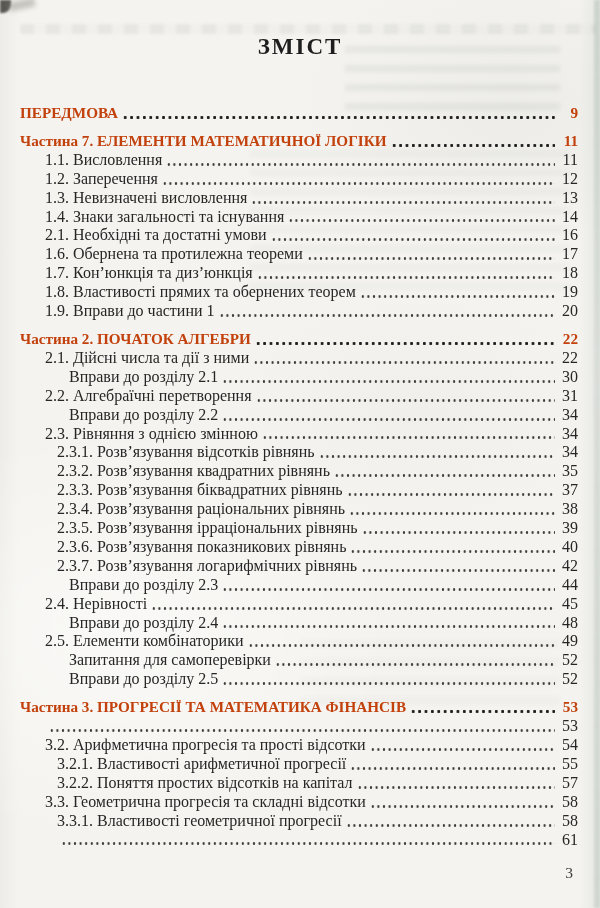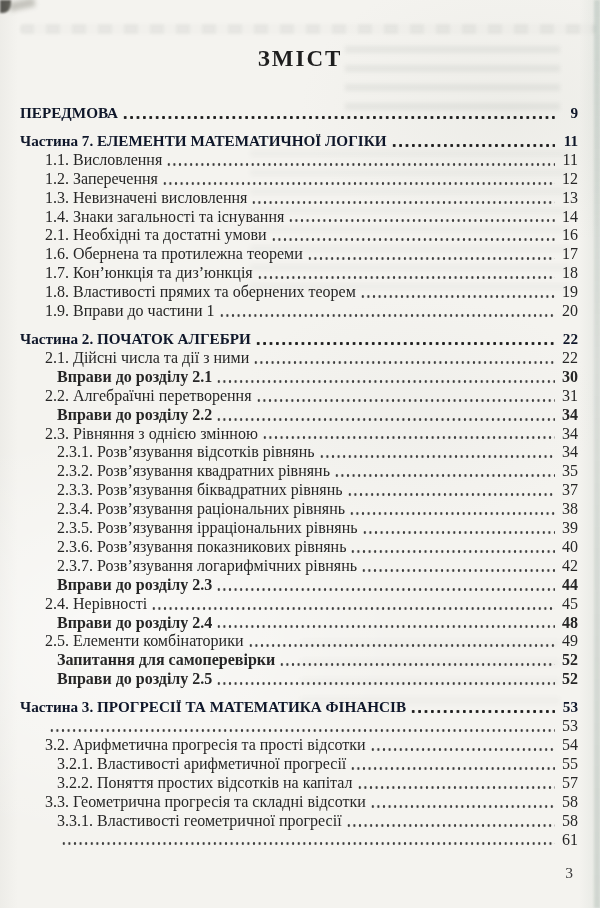--- a/index.html
+++ b/index.html
@@ -35,42 +35,42 @@
   .bleed-a{left:345px;top:46px;width:215px;height:66px;}
   .bleed-b{left:250px;top:150px;width:320px;height:150px;opacity:.07;}
   .bleed-c{left:300px;top:640px;width:260px;height:70px;opacity:.06;}
   .edge-right{
     position:absolute;right:0;top:0;width:6px;height:908px;
     background:linear-gradient(180deg, rgba(130,155,145,.25), rgba(120,140,135,.12) 40%, rgba(130,150,140,.22));
     filter:blur(1px);
   }
 
   .title{
-    position:absolute;top:46px;left:0;width:100%;
+    position:absolute;top:34px;left:0;width:100%;
     text-align:center;font-size:23px;font-weight:bold;letter-spacing:2px;color:#1e1e1e;
   }
 
   .toc{position:absolute;left:20px;right:22px;top:104px;}
   .row{display:flex;align-items:baseline;line-height:18.9px;font-size:16px;white-space:nowrap;}
   .row .label{flex:0 0 auto;}
   .row .dots{
     flex:1 1 auto;height:5px;align-self:flex-end;margin:0 3px 3px 4px;
     background-image:radial-gradient(circle, #3b3b3b 1.02px, rgba(0,0,0,0) 1.45px);
     background-size:5.6px 5px;background-position:0 60%;background-repeat:repeat-x;
   }
   .row .pg{flex:0 0 auto;text-align:right;min-width:20px;}
-  .row.l0{font-weight:bold;font-size:15.2px;margin-top:9px;color:#0f172a;}
+  .row.l0{font-weight:bold;font-size:15.2px;margin-top:9px;color:#c2410c;}
   .row.l0 .dots{
     background-image:radial-gradient(circle, #1f1f1f 1.28px, rgba(0,0,0,0) 1.7px);
     background-size:6.4px 5px;margin-bottom:3px;
   }
   .row.l0:first-child{margin-top:0;}
   .row.l1{margin-left:25px;}
   .row.l2{margin-left:37px;}
-  .row.l3{margin-left:37px;font-weight:bold;}
+  .row.l3{margin-left:49px;}
 
   .footer-page{
     position:absolute;right:27px;top:864px;font-size:15.5px;color:#3a3a3a;
   }
 </style>
 </head>
 <body>
 
 <div class="page">
 

